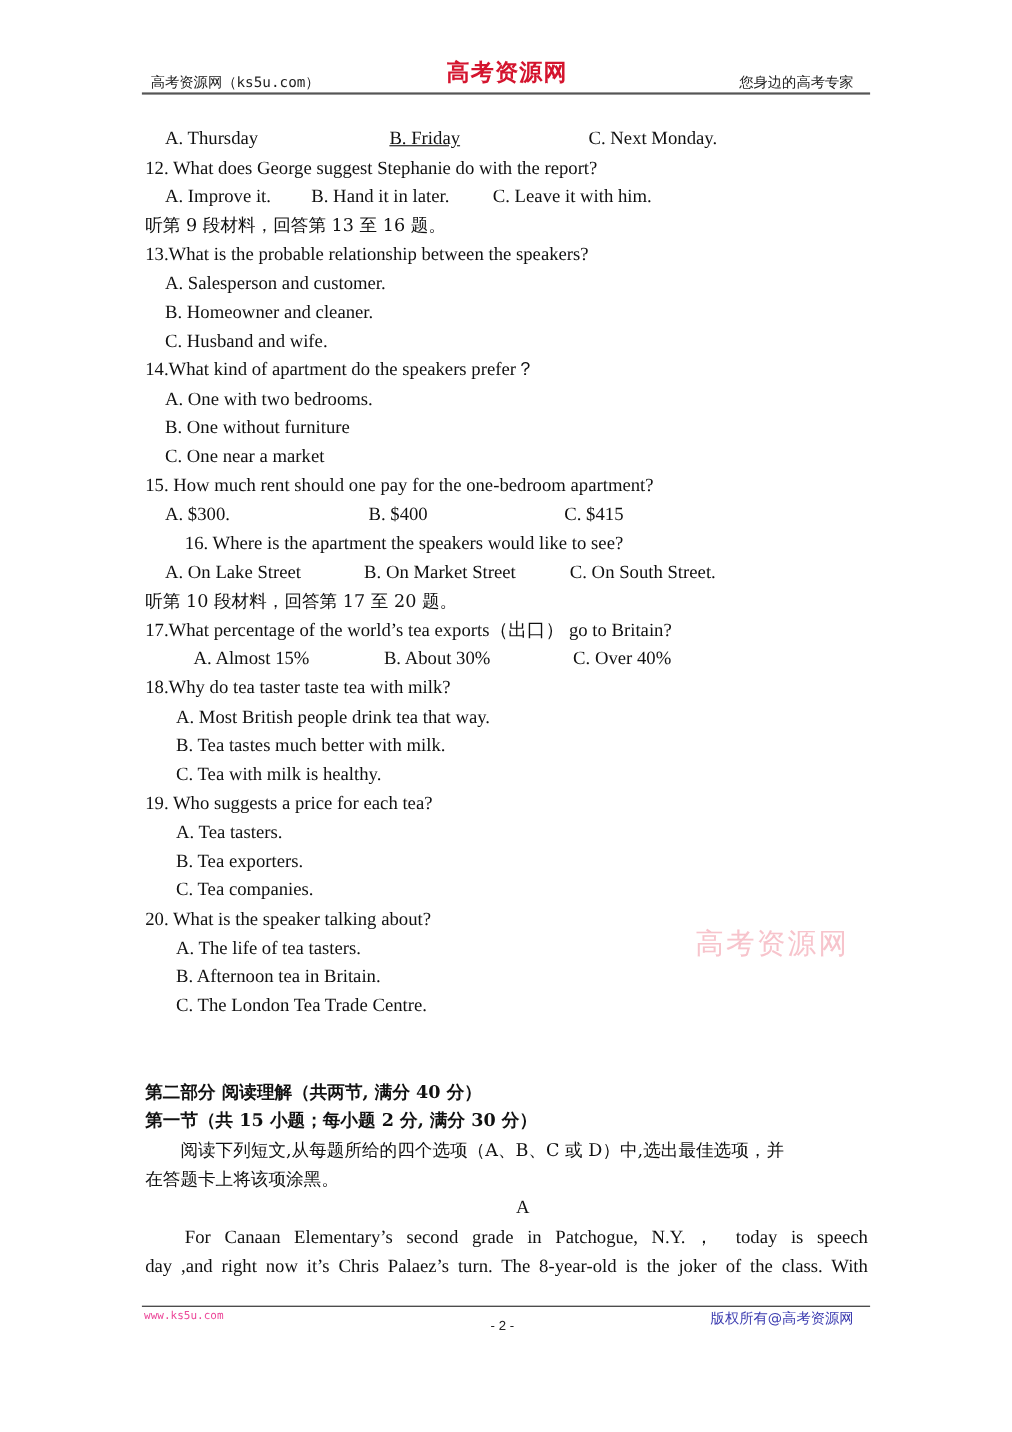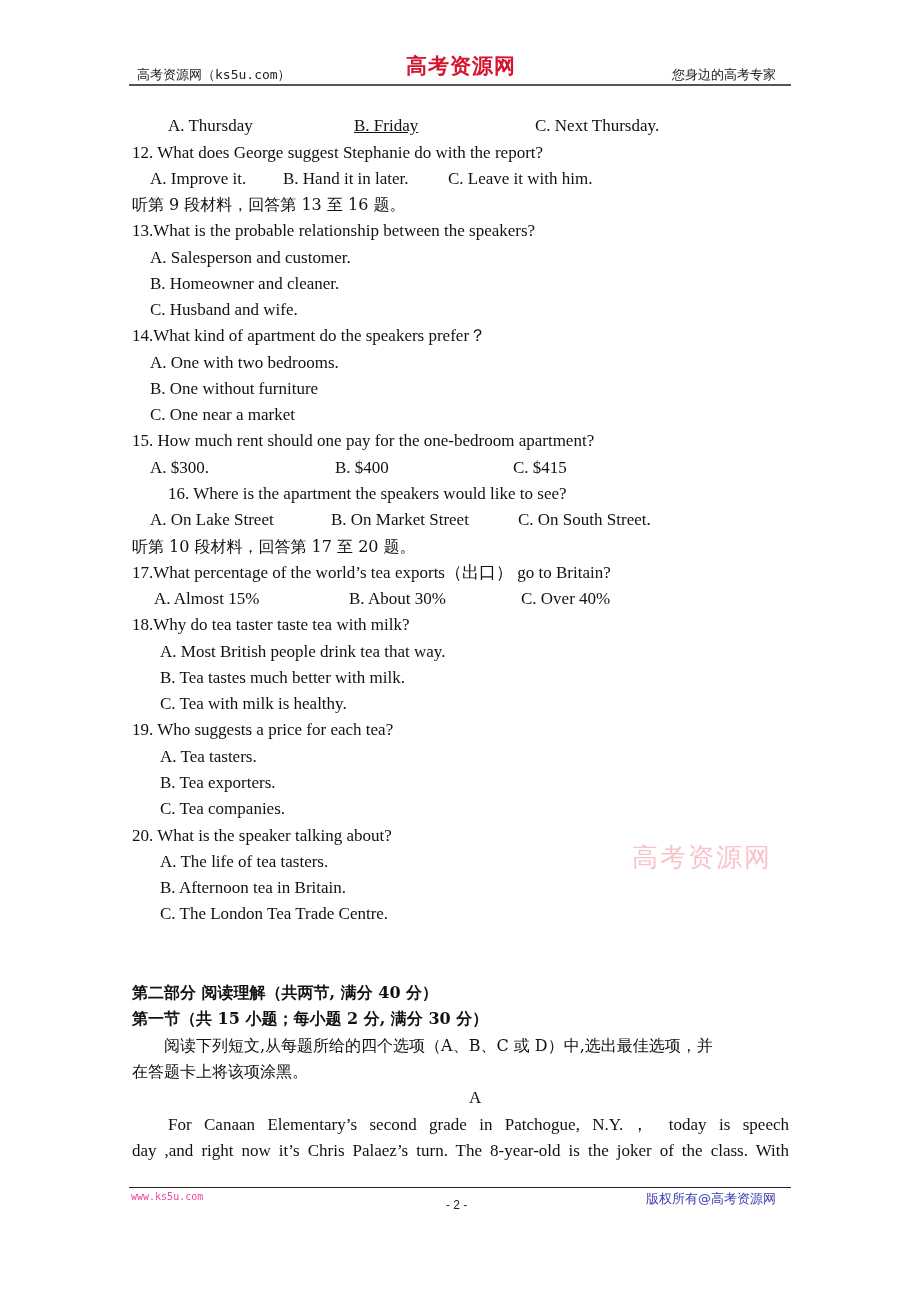--- a/index.html
+++ b/index.html
@@ -21,23 +21,23 @@
   .para { font-size:17px; line-height:26px; text-align:justify; text-align-last:justify; width:658px; }
 </style>
 </head>
 <body>
 
 <div class="abs hdr-left">高考资源网（ks5u.com）</div>
 <div class="abs hdr-logo">高考资源网</div>
 <div class="abs hdr-right">您身边的高考专家</div>
 <div class="abs hdr-rule"></div>
 
-<div class="abs line" style="left:168px;top:113px;">A. Thursday</div>
+<div class="abs line" style="left:150px;top:113px;">A. Thursday</div>
 <div class="abs line" style="left:354px;top:113px;text-decoration:underline;">B. Friday</div>
-<div class="abs line" style="left:535px;top:113px;">C. Next Thursday.</div>
+<div class="abs line" style="left:535px;top:113px;">C. Next Monday.</div>
 
 <div class="abs line" style="left:132px;top:140px;">12. What does George suggest Stephanie do with the report?</div>
 <div class="abs line" style="left:150px;top:166px;">A. Improve it.</div>
 <div class="abs line" style="left:283px;top:166px;">B. Hand it in later.</div>
 <div class="abs line" style="left:448px;top:166px;">C. Leave it with him.</div>
 
 <div class="abs line cn" style="left:132px;top:192px;">听第 9 段材料，回答第 13 至 16 题。</div>
 
 <div class="abs line" style="left:132px;top:218px;">13.What is the probable relationship between the speakers?</div>
 <div class="abs line" style="left:150px;top:245px;">A. Salesperson and customer.</div>
@@ -55,21 +55,21 @@
 <div class="abs line" style="left:513px;top:455px;">C. $415</div>
 
 <div class="abs line" style="left:132px;top:481px;margin-left:36px;">16. Where is the apartment the speakers would like to see?</div>
 <div class="abs line" style="left:150px;top:507px;">A. On Lake Street</div>
 <div class="abs line" style="left:331px;top:507px;">B. On Market Street</div>
 <div class="abs line" style="left:518px;top:507px;">C. On South Street.</div>
 
 <div class="abs line cn" style="left:132px;top:534px;">听第 10 段材料，回答第 17 至 20 题。</div>
 
 <div class="abs line" style="left:132px;top:560px;">17.What percentage of the world’s tea exports（出口）  go to Britain?</div>
-<div class="abs line" style="left:154px;top:586px;text-align:right;">A. Almost 15%</div>
+<div class="abs line" style="left:176px;top:586px;text-align:right;">A. Almost 15%</div>
 <div class="abs line" style="left:349px;top:586px;">B. About 30%</div>
 <div class="abs line" style="left:521px;top:586px;">C. Over 40%</div>
 
 <div class="abs line" style="left:132px;top:612px;">18.Why do tea taster taste tea with milk?</div>
 <div class="abs line" style="left:160px;top:639px;">A. Most British people drink tea that way.</div>
 <div class="abs line" style="left:160px;top:665px;">B. Tea tastes much better with milk.</div>
 <div class="abs line" style="left:160px;top:691px;">C. Tea with milk is healthy.</div>
 
 <div class="abs line" style="left:132px;top:717px;">19. Who suggests a price for each tea?</div>
 <div class="abs line" style="left:160px;top:744px;">A. Tea tasters.</div>

